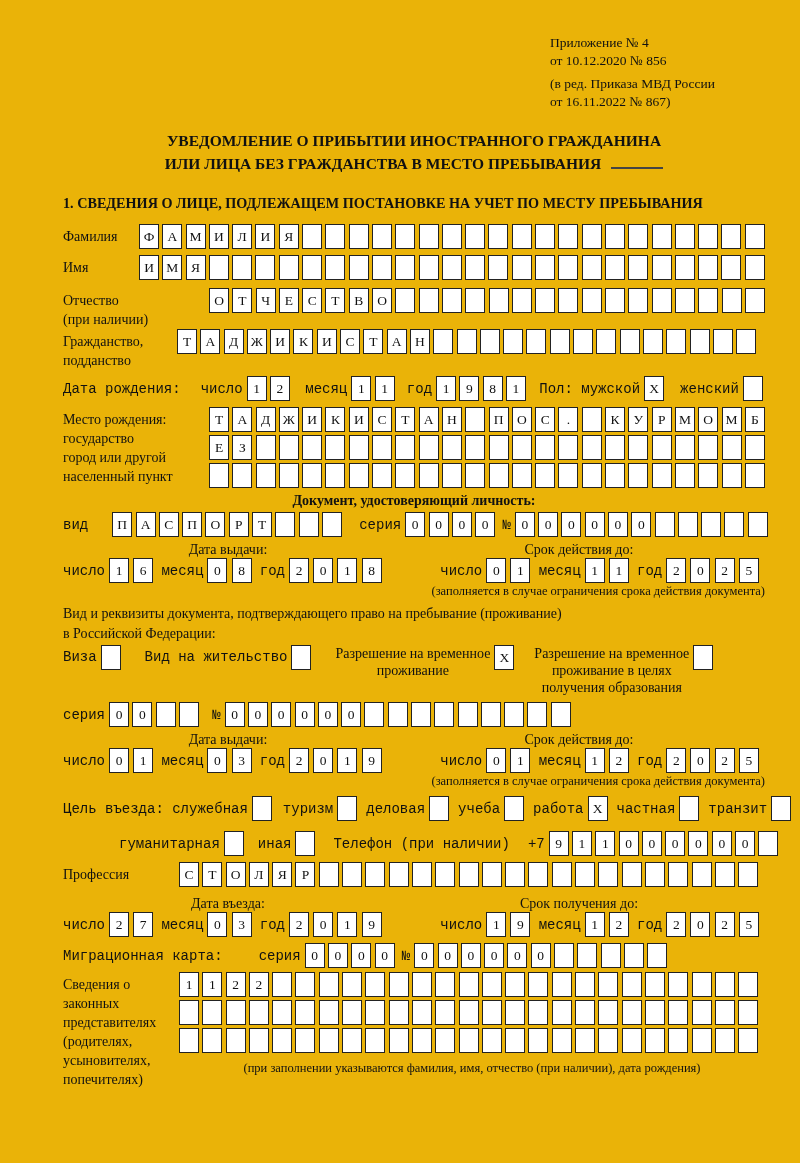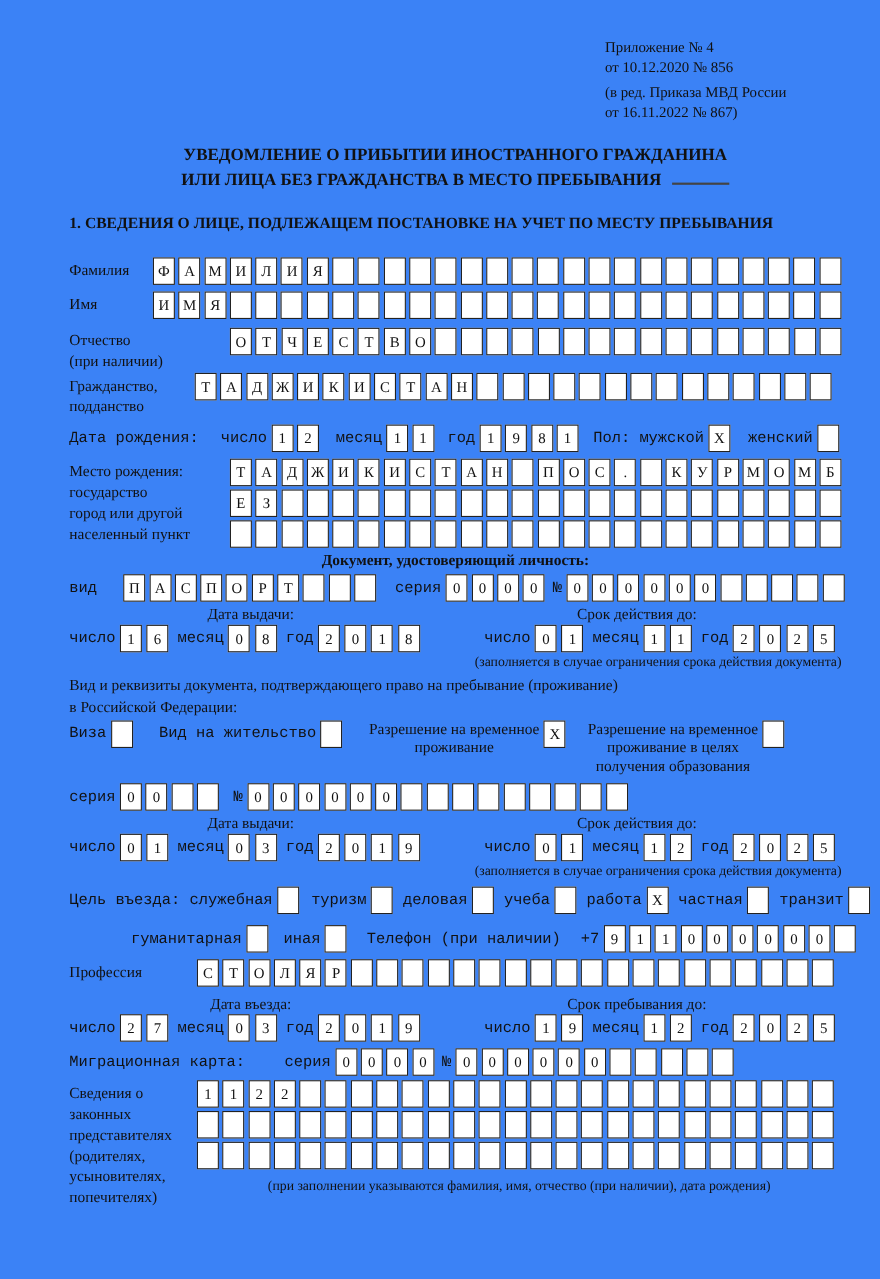--- a/index.html
+++ b/index.html
@@ -1,17 +1,17 @@
 <!DOCTYPE html>
 <html><head>
 <meta charset="utf-8">
 <style>
   html,body{margin:0;padding:0;background:#fff;}
   .page{width:800px;min-height:1163px;box-sizing:border-box;padding:34px 35px 18px 63px;
-        font-family:"Liberation Serif","DejaVu Serif",serif;color:#111;background:#3b82f6;}
+        font-family:"Liberation Serif","DejaVu Serif",serif;color:#111;background:#eab308;}
   .hdr{margin-left:auto;width:215px;font-size:13.5px;line-height:18px;}
   .amend{margin-top:5px;}
   .forma{text-align:right;font-weight:bold;font-size:15px;margin-top:14px;letter-spacing:.5px;}
   .title{text-align:center;font-weight:bold;font-size:15.5px;line-height:23px;margin-top:18px;}
   .t-underline{display:inline-block;width:52px;border-bottom:2px solid #444;margin-left:10px;}
   .sec{margin-top:20px;font-weight:bold;font-size:14.2px;text-align:left;white-space:nowrap;font-family:Liberation Serif, serif;}
   .line{display:flex;align-items:center;column-gap:4px;flex-wrap:nowrap;}
   .line.top{align-items:flex-start;}
   .top .lbl{line-height:25px;}
   .lbl{font-size:14px;white-space:nowrap;font-family:Liberation Mono, monospace;}
@@ -49,21 +49,21 @@
       <div>(в ред. Приказа МВД России</div>
       <div>от 16.11.2022 № 867)</div>
     </div>
   </div>
   <div class="title">
     <div>УВЕДОМЛЕНИЕ О ПРИБЫТИИ ИНОСТРАННОГО ГРАЖДАНИНА</div>
     <div><span>ИЛИ ЛИЦА БЕЗ ГРАЖДАНСТВА В МЕСТО ПРЕБЫВАНИЯ</span><span class="t-underline"></span></div>
   </div>
   <div class="sec">1. СВЕДЕНИЯ О ЛИЦЕ, ПОДЛЕЖАЩЕМ ПОСТАНОВКЕ НА УЧЕТ ПО МЕСТУ ПРЕБЫВАНИЯ</div>
   <div id="form-root">
-      <div class="line block" style="margin-top: 22px;">
+      <div class="line block" style="margin-top: 12px;">
         <div class="blabel" style="flex: 0 0 72px;">
           <div>Фамилия</div>
         </div>
         <div class="bcol">
           <div class="cellrow">
             <span class="cells">
               <span class="cell">Ф</span>
               <span class="cell">А</span>
               <span class="cell">М</span>
               <span class="cell">И</span>
@@ -583,21 +583,21 @@
               <span class="cell"></span>
               <span class="cell"></span>
               <span class="cell"></span>
               <span class="cell"></span>
             </span>
           </div>
         </div>
       </div>
       <div class="heads" style="margin-top: 5px;">
         <span class="h-left">Дата въезда:</span>
-        <span class="h-right">Срок пребывания до:</span>
+        <span class="h-right">Срок получения до:</span>
       </div>
       <div class="line dates" style="margin-top: 0px;">
         <span class="dgroup">
           <span class="lbl">число</span>
           <span class="cells">
             <span class="cell">2</span>
             <span class="cell">7</span>
           </span>
           <span class="lbl">месяц</span>
           <span class="cells">

